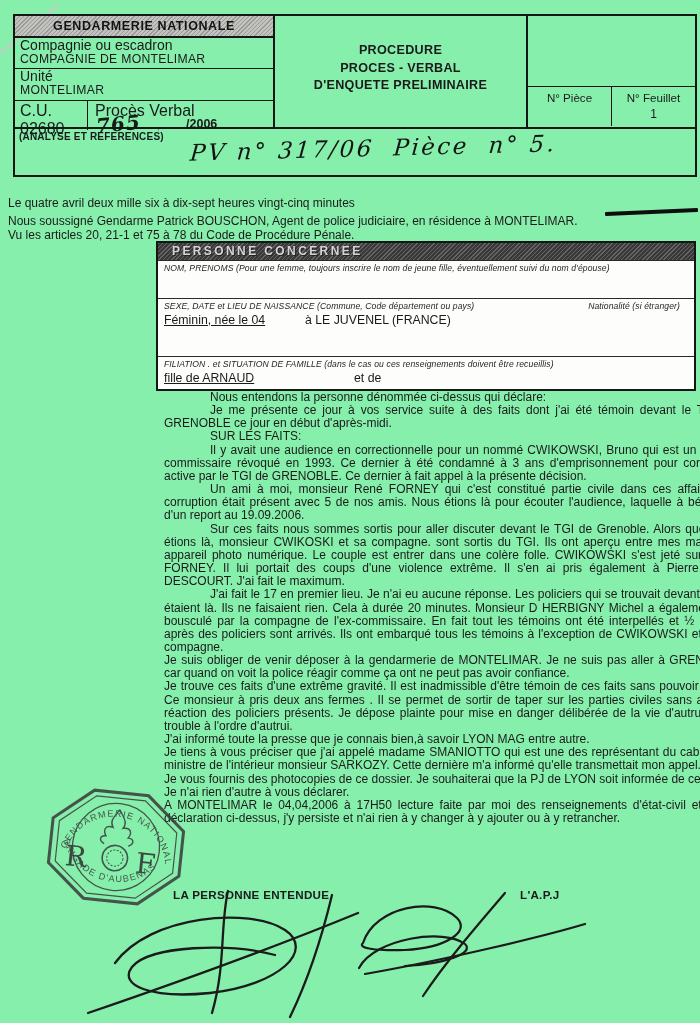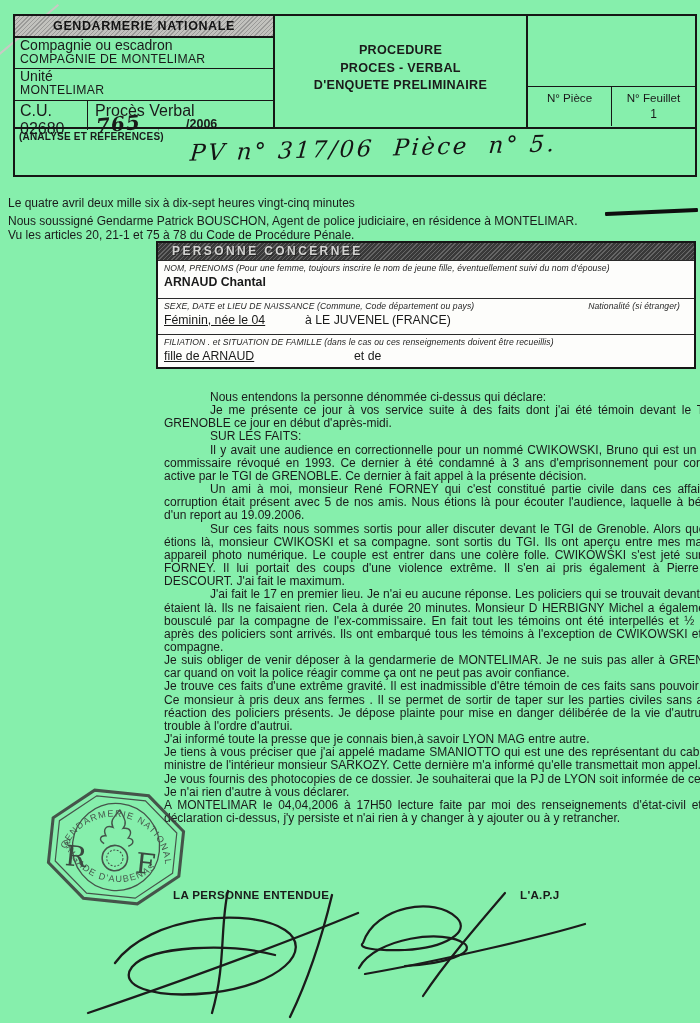--- a/index.html
+++ b/index.html
@@ -67,21 +67,21 @@
     text-shadow:1px 1px 0 #242424;}
   .p-row{border-top:1.2px solid #2a2a2a;padding:2px 6px 2px;position:relative;}
   .p-lbl{font-size:8.6px;font-style:italic;line-height:10px;letter-spacing:.1px;color:#1f1f1f;}
   .p-lbl-row{display:flex;justify-content:space-between;padding-right:8px;}
   .p-val{font-size:12.3px;line-height:15px;margin-top:2px;}
   .p-val.bold{font-weight:700;}
   .abs1{position:absolute;left:141px;}
   .abs2{position:absolute;left:190px;}
   .row-nom{height:33px;}
   .row-sexe{height:31px;}
-  .row-fil{height:28px;}
+  .row-fil{height:28px;margin-top:22px;}
   .row-adr{height:29px;}
   .p-val-wrap{position:relative;text-decoration:underline;}
   
   .declaration{position:absolute;left:120px;top:391px;width:572px;margin-left:44px;}
   .declaration p{margin:0;font-size:12px;line-height:13.15px;text-align:justify;}
   .declaration p.indent{text-indent:46px;}
   
   .sig-label{position:absolute;font-size:11.6px;font-weight:700;letter-spacing:.3px;}
   .lab-left{left:140px;top:888px;padding-left:33px;}
   .lab-right{left:520px;top:888px;text-align:right;}
@@ -155,21 +155,20 @@
     <div class="ln">Nous soussigné Gendarme Patrick BOUSCHON, Agent de police judiciaire, en résidence à MONTELIMAR.</div>
     <div class="ln">Vu les articles 20, 21-1 et 75 à 78 du Code de Procédure Pénale.</div>
     <div class="strike-mark"></div>
   </div>
 
   <div class="person-table">
     <div class="p-band">PERSONNE CONCERNEE</div>
 
     <div class="p-row row-nom">
       <div class="p-lbl">NOM, PRENOMS (Pour une femme, toujours inscrire le nom de jeune fille, éventuellement suivi du nom d'épouse)</div>
-      <div class="p-val bold">ARNAUD Chantal</div>
     </div>
 
     <div class="p-row row-sexe">
       <div class="p-lbl p-lbl-row">
         <span>SEXE, DATE et LIEU DE NAISSANCE (Commune, Code département ou pays)</span>
         <span>Nationalité (si étranger)</span>
       </div>
       <div class="p-val p-val-wrap">
         <span>Féminin, née le 04</span>
         <span class="abs1">à LE JUVENEL (FRANCE)</span>

